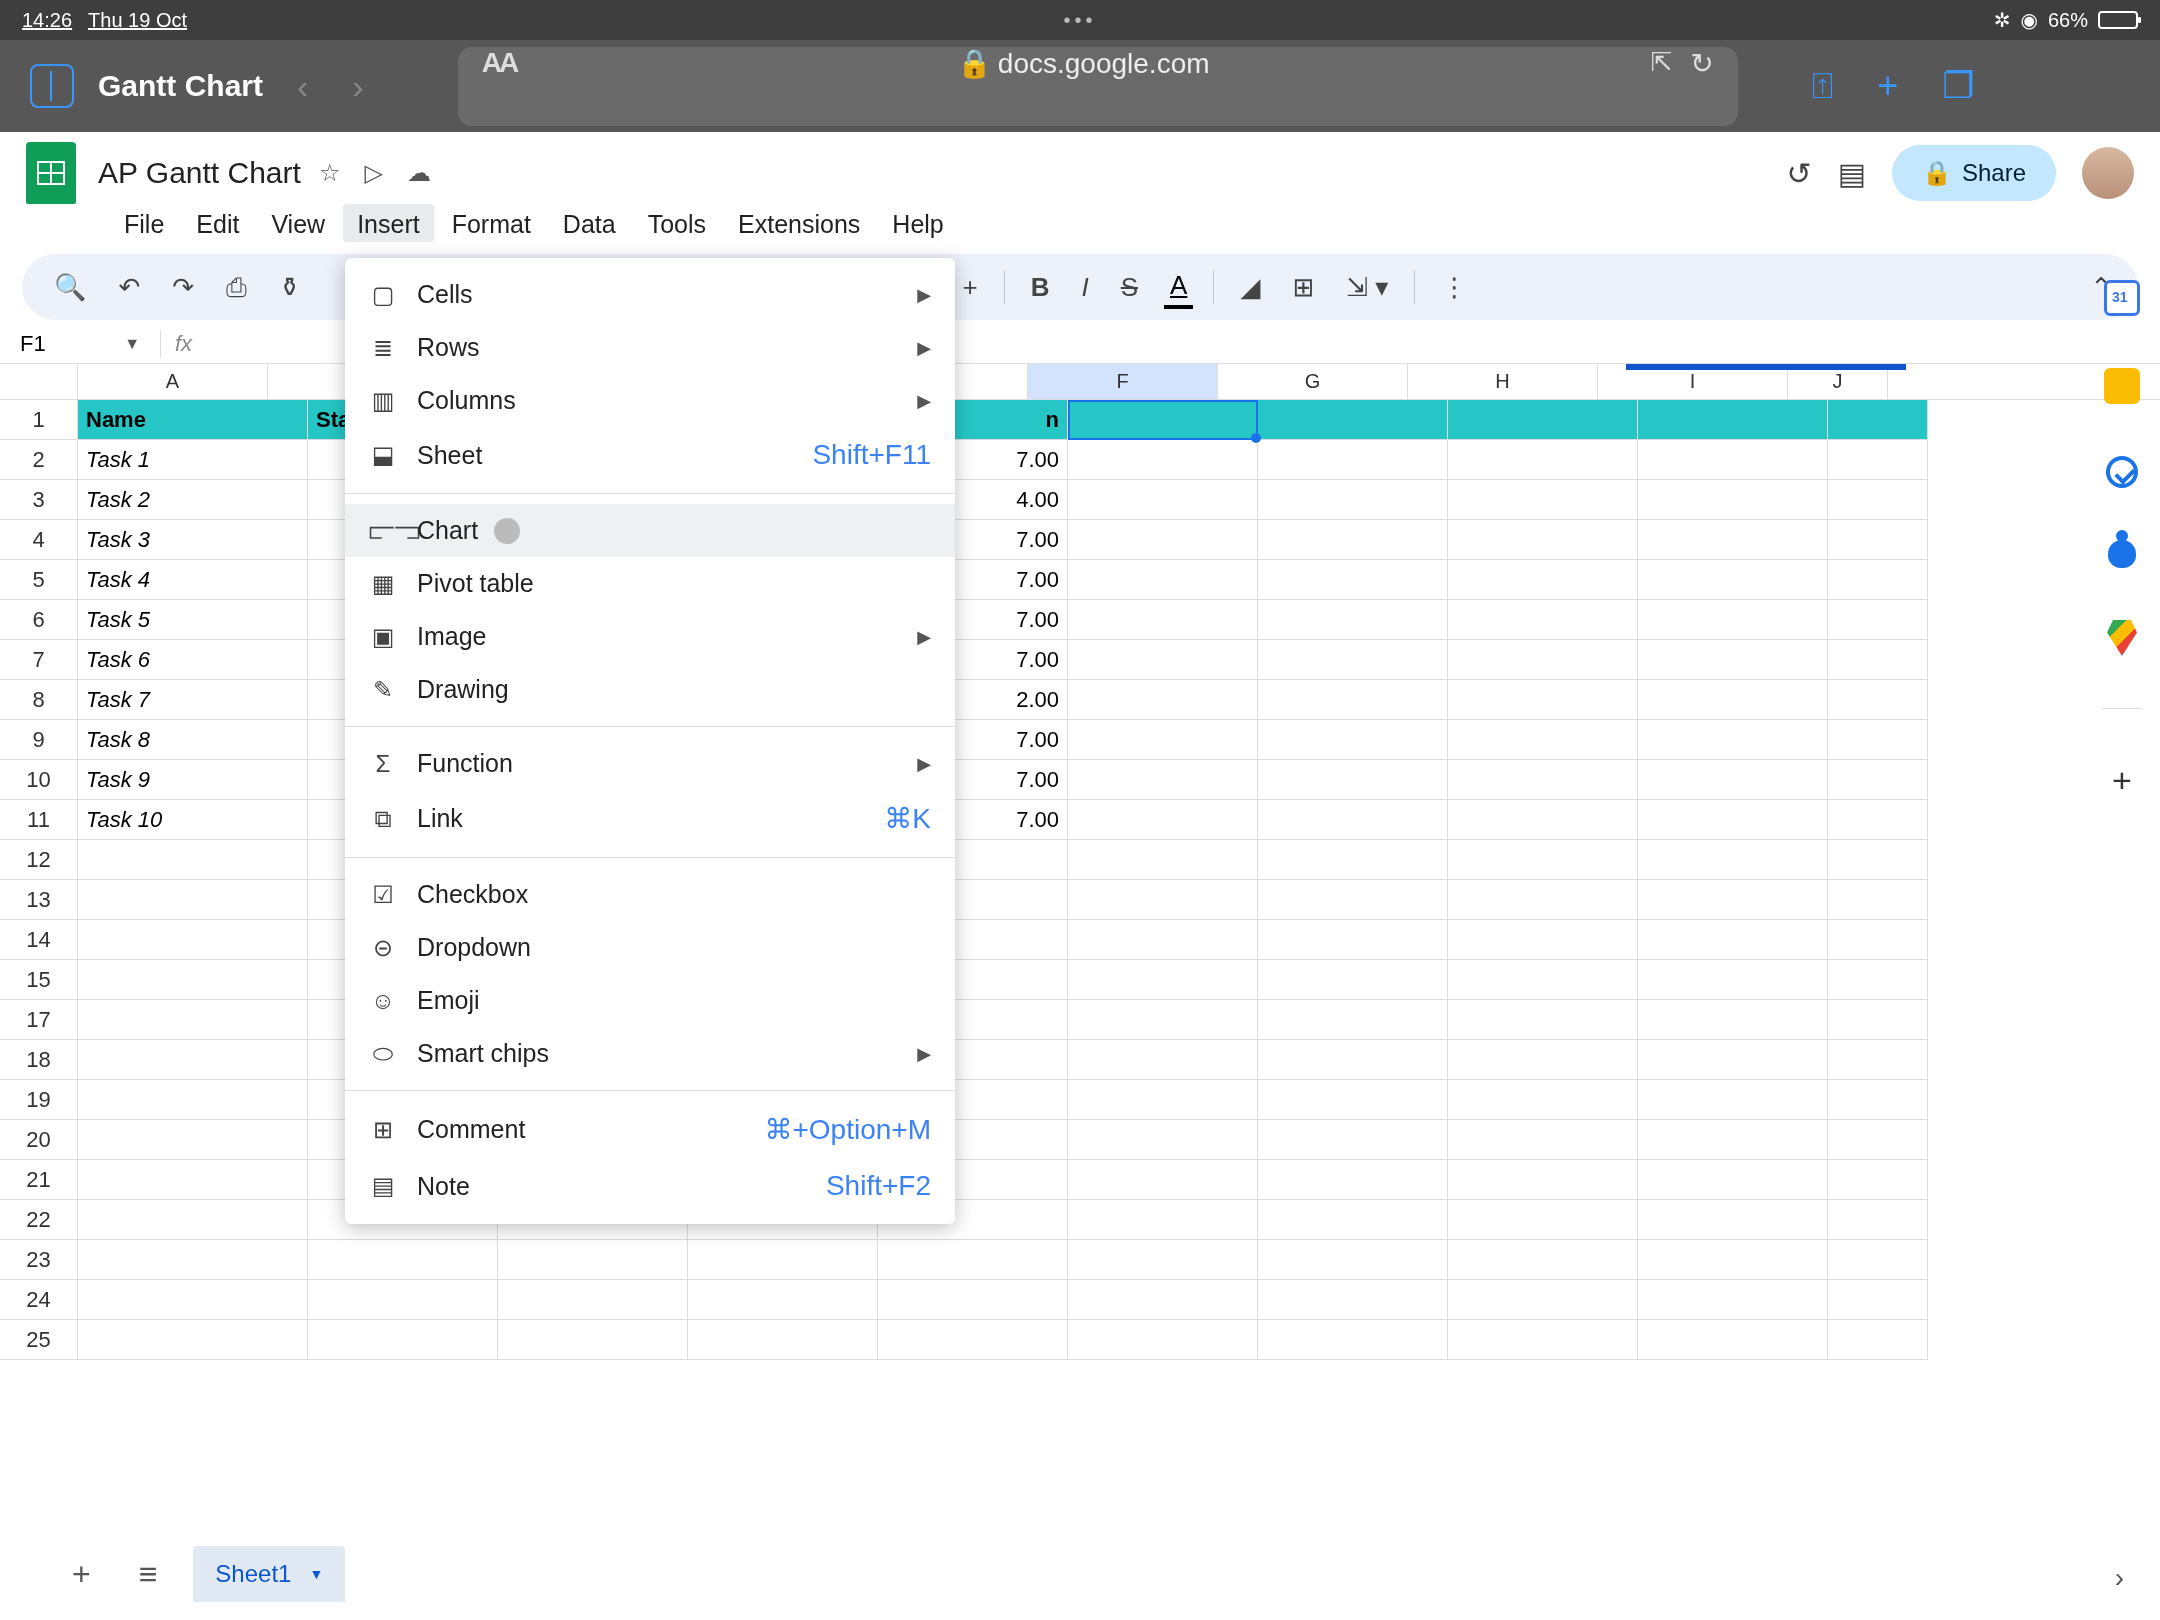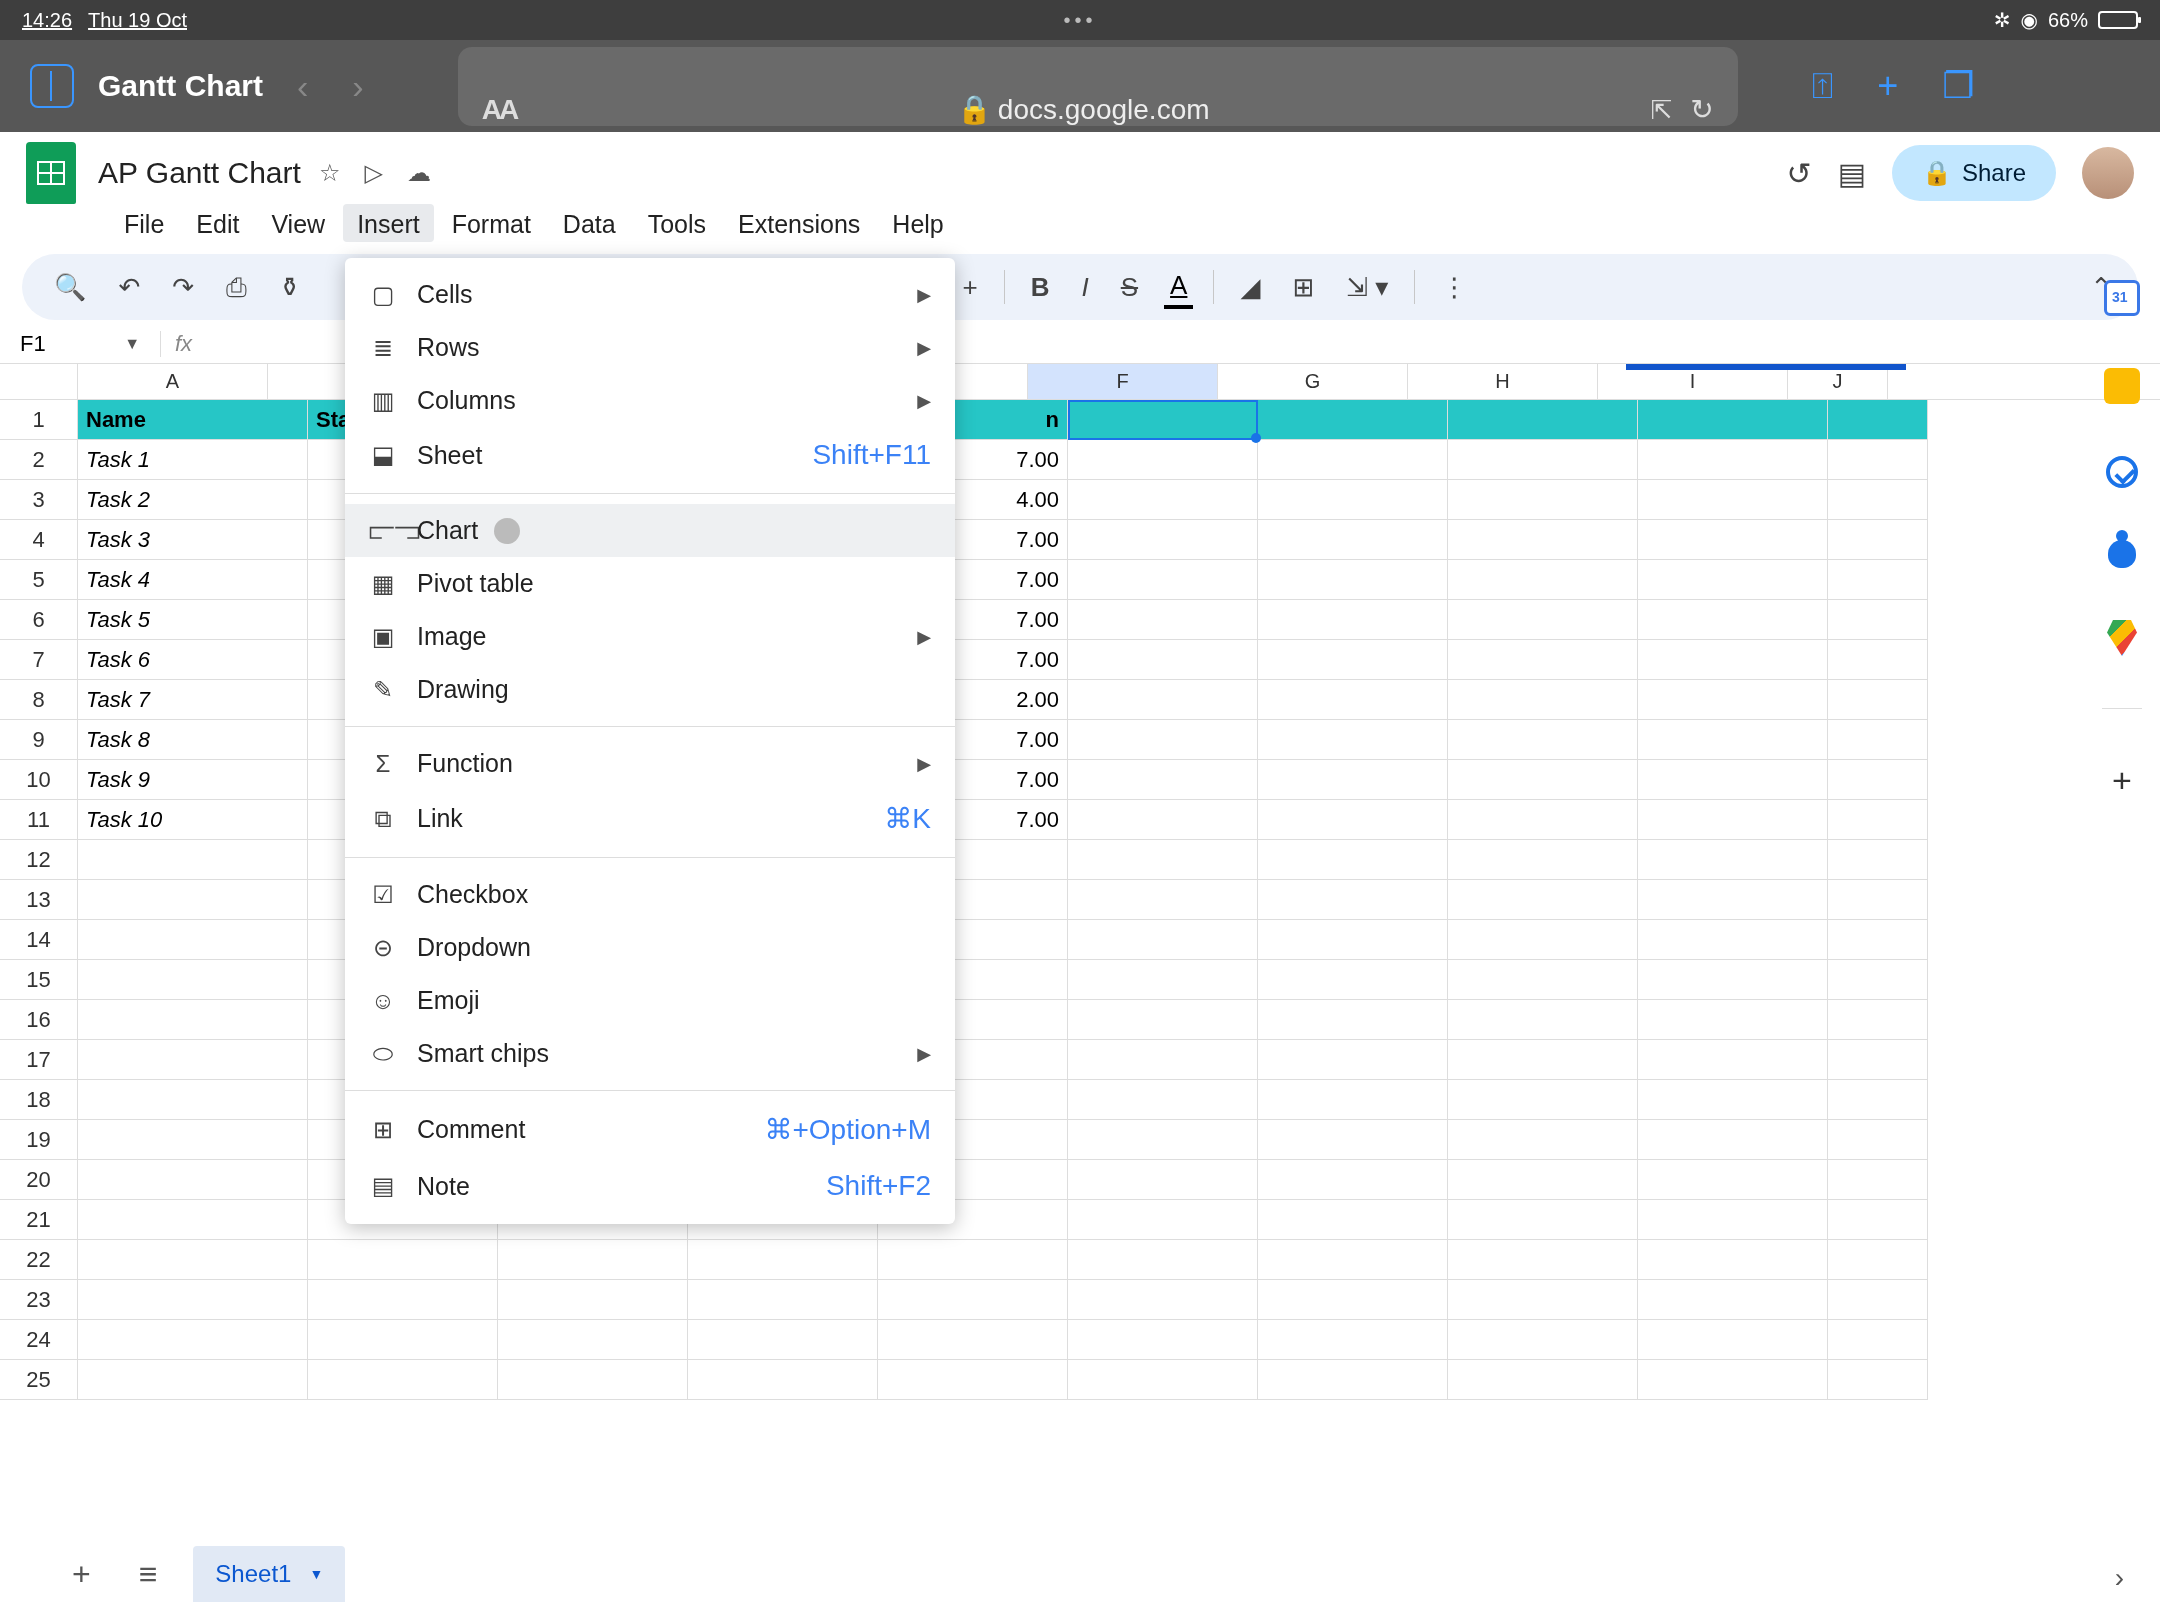--- a/index.html
+++ b/index.html
@@ -13,21 +13,21 @@
 .battery-shell { width: 40px; height: 18px; border: 2px solid #fff; border-radius: 4px; position: relative; }
 .battery-shell::after { content:''; position:absolute; right:-5px; top:4px; width:3px; height:6px; background:#fff; border-radius:1px; }
 .battery-fill { background:#fff; height:100%; border-radius:2px; }
 
 
 .safari { background: #575757; height: 92px; display: flex; align-items: center; padding: 0 30px; gap: 24px; }
 .sidebar-btn { width: 44px; height: 44px; border: 2px solid #3a96ff; border-radius: 8px; display:flex; align-items:center; justify-content:center; }
 .sidebar-btn-inner { width: 12px; height: 30px; border-right: 2px solid #3a96ff; margin-right: 12px; }
 .tabname { color:#fff; font-size: 30px; font-weight: 600; }
 .nav-arrow { color:#888; font-size: 34px; padding: 0 10px; }
-.addrbar { flex:1; max-width: 1280px; margin-left: 60px; background: #6a6a6a; height: 79px; border-radius: 14px; display:flex; align-items:flex-end; padding: 0 24px; gap: 18px; }
+.addrbar { flex:1; max-width: 1280px; margin-left: 60px; background: #6a6a6a; height: 79px; border-radius: 14px; display:flex; align-items:flex-start; padding: 0 24px; gap: 18px; }
 .addr-aa { color:#ddd; font-size: 28px; letter-spacing: -3px; font-weight:600; }
 .addr-url { flex:1; text-align:center; color:#eee; font-size: 28px; }
 .addr-lock { color:#ccc; margin-right: 6px; }
 .safari-icons { display:flex; gap: 44px; margin-left: 50px; }
 .safari-icon { color:#3a96ff; font-size: 36px; }
 
 
 .sheets-header { display:flex; align-items:center; padding: 10px 26px 0 26px; height: 72px; }
 .sheets-logo { width: 50px; height: 62px; background: #0f9d58; border-radius: 4px 4px 2px 2px; display:flex; align-items:center; justify-content:center; margin-right: 22px; }
 .sheets-logo-inner { width: 28px; height: 24px; background: #fff; display:grid; grid-template-columns:1fr 1fr; grid-template-rows:1fr 1fr; gap:2px; padding:2px; }
@@ -454,33 +454,20 @@
         <div class="cell wC"></div>
         <div class="cell wD"></div>
         <div class="cell wE"></div>
         <div class="cell wF"></div>
         <div class="cell wG"></div>
         <div class="cell wH"></div>
         <div class="cell wI"></div>
         <div class="cell wJ"></div>
       </div>
       <div class="row">
-        <div class="rownum">16</div>
-        <div class="cell wA"></div>
-        <div class="cell wB"></div>
-        <div class="cell wC"></div>
-        <div class="cell wD"></div>
-        <div class="cell wE"></div>
-        <div class="cell wF"></div>
-        <div class="cell wG"></div>
-        <div class="cell wH"></div>
-        <div class="cell wI"></div>
-        <div class="cell wJ"></div>
-      </div>
-      <div class="row">
         <div class="rownum">17</div>
         <div class="cell wA"></div>
         <div class="cell wB"></div>
         <div class="cell wC"></div>
         <div class="cell wD"></div>
         <div class="cell wE"></div>
         <div class="cell wF"></div>
         <div class="cell wG"></div>
         <div class="cell wH"></div>
         <div class="cell wI"></div>

